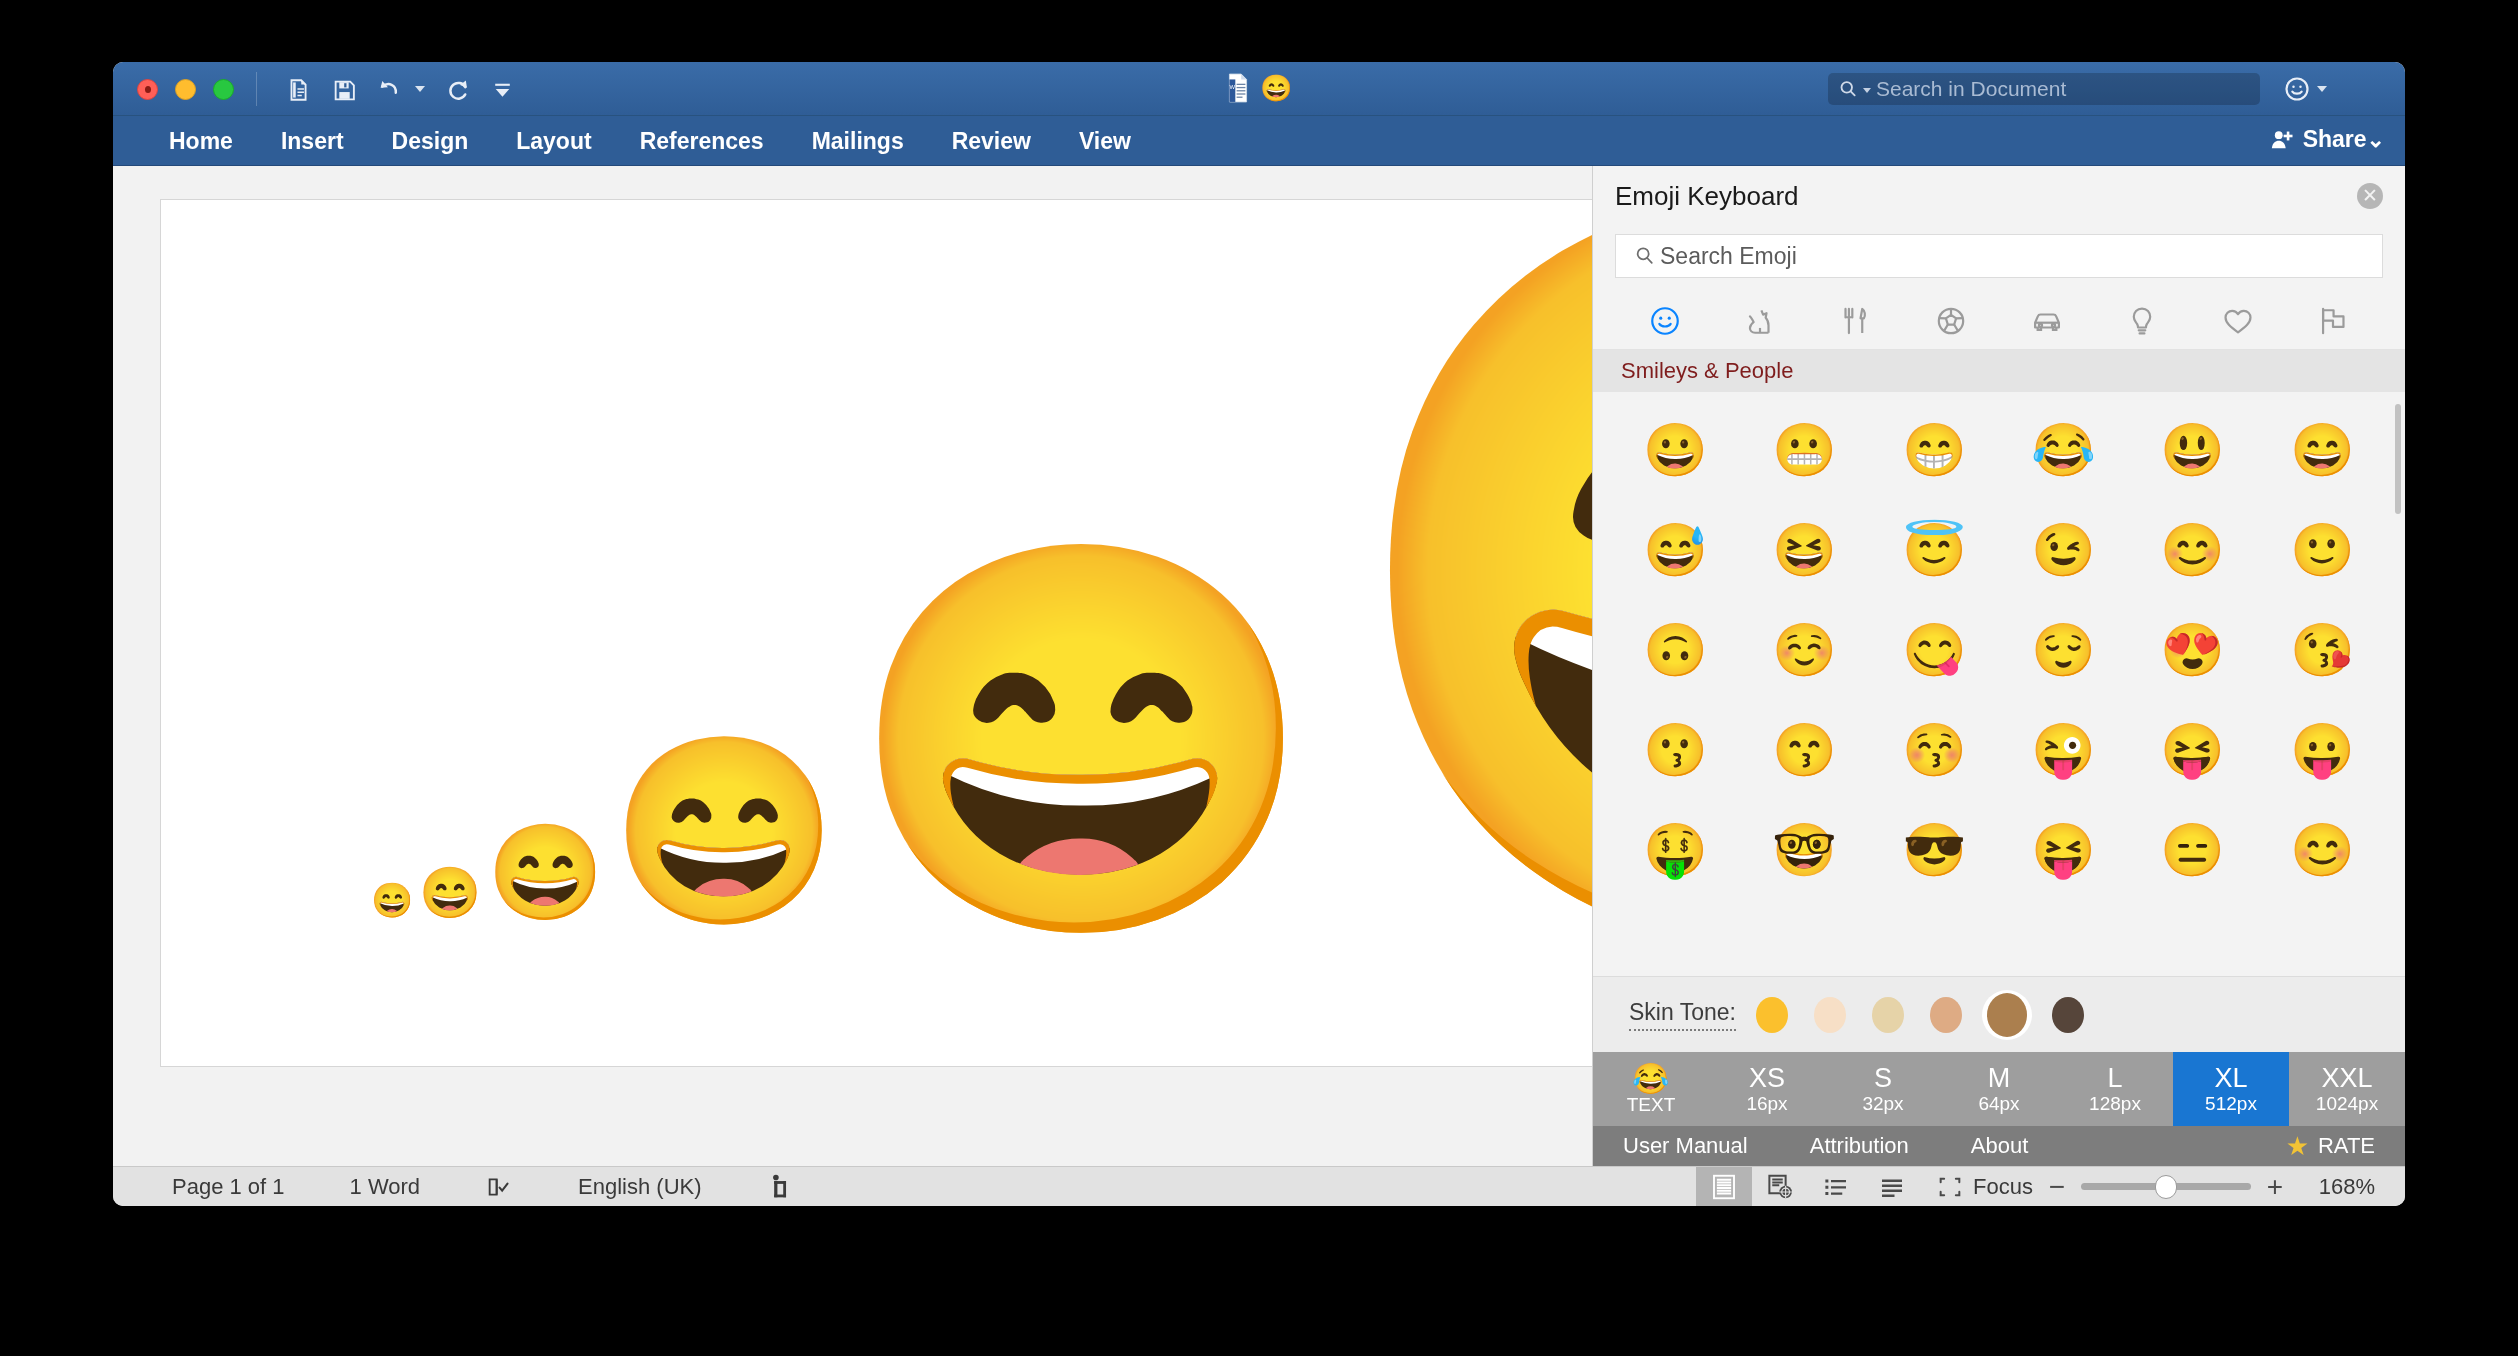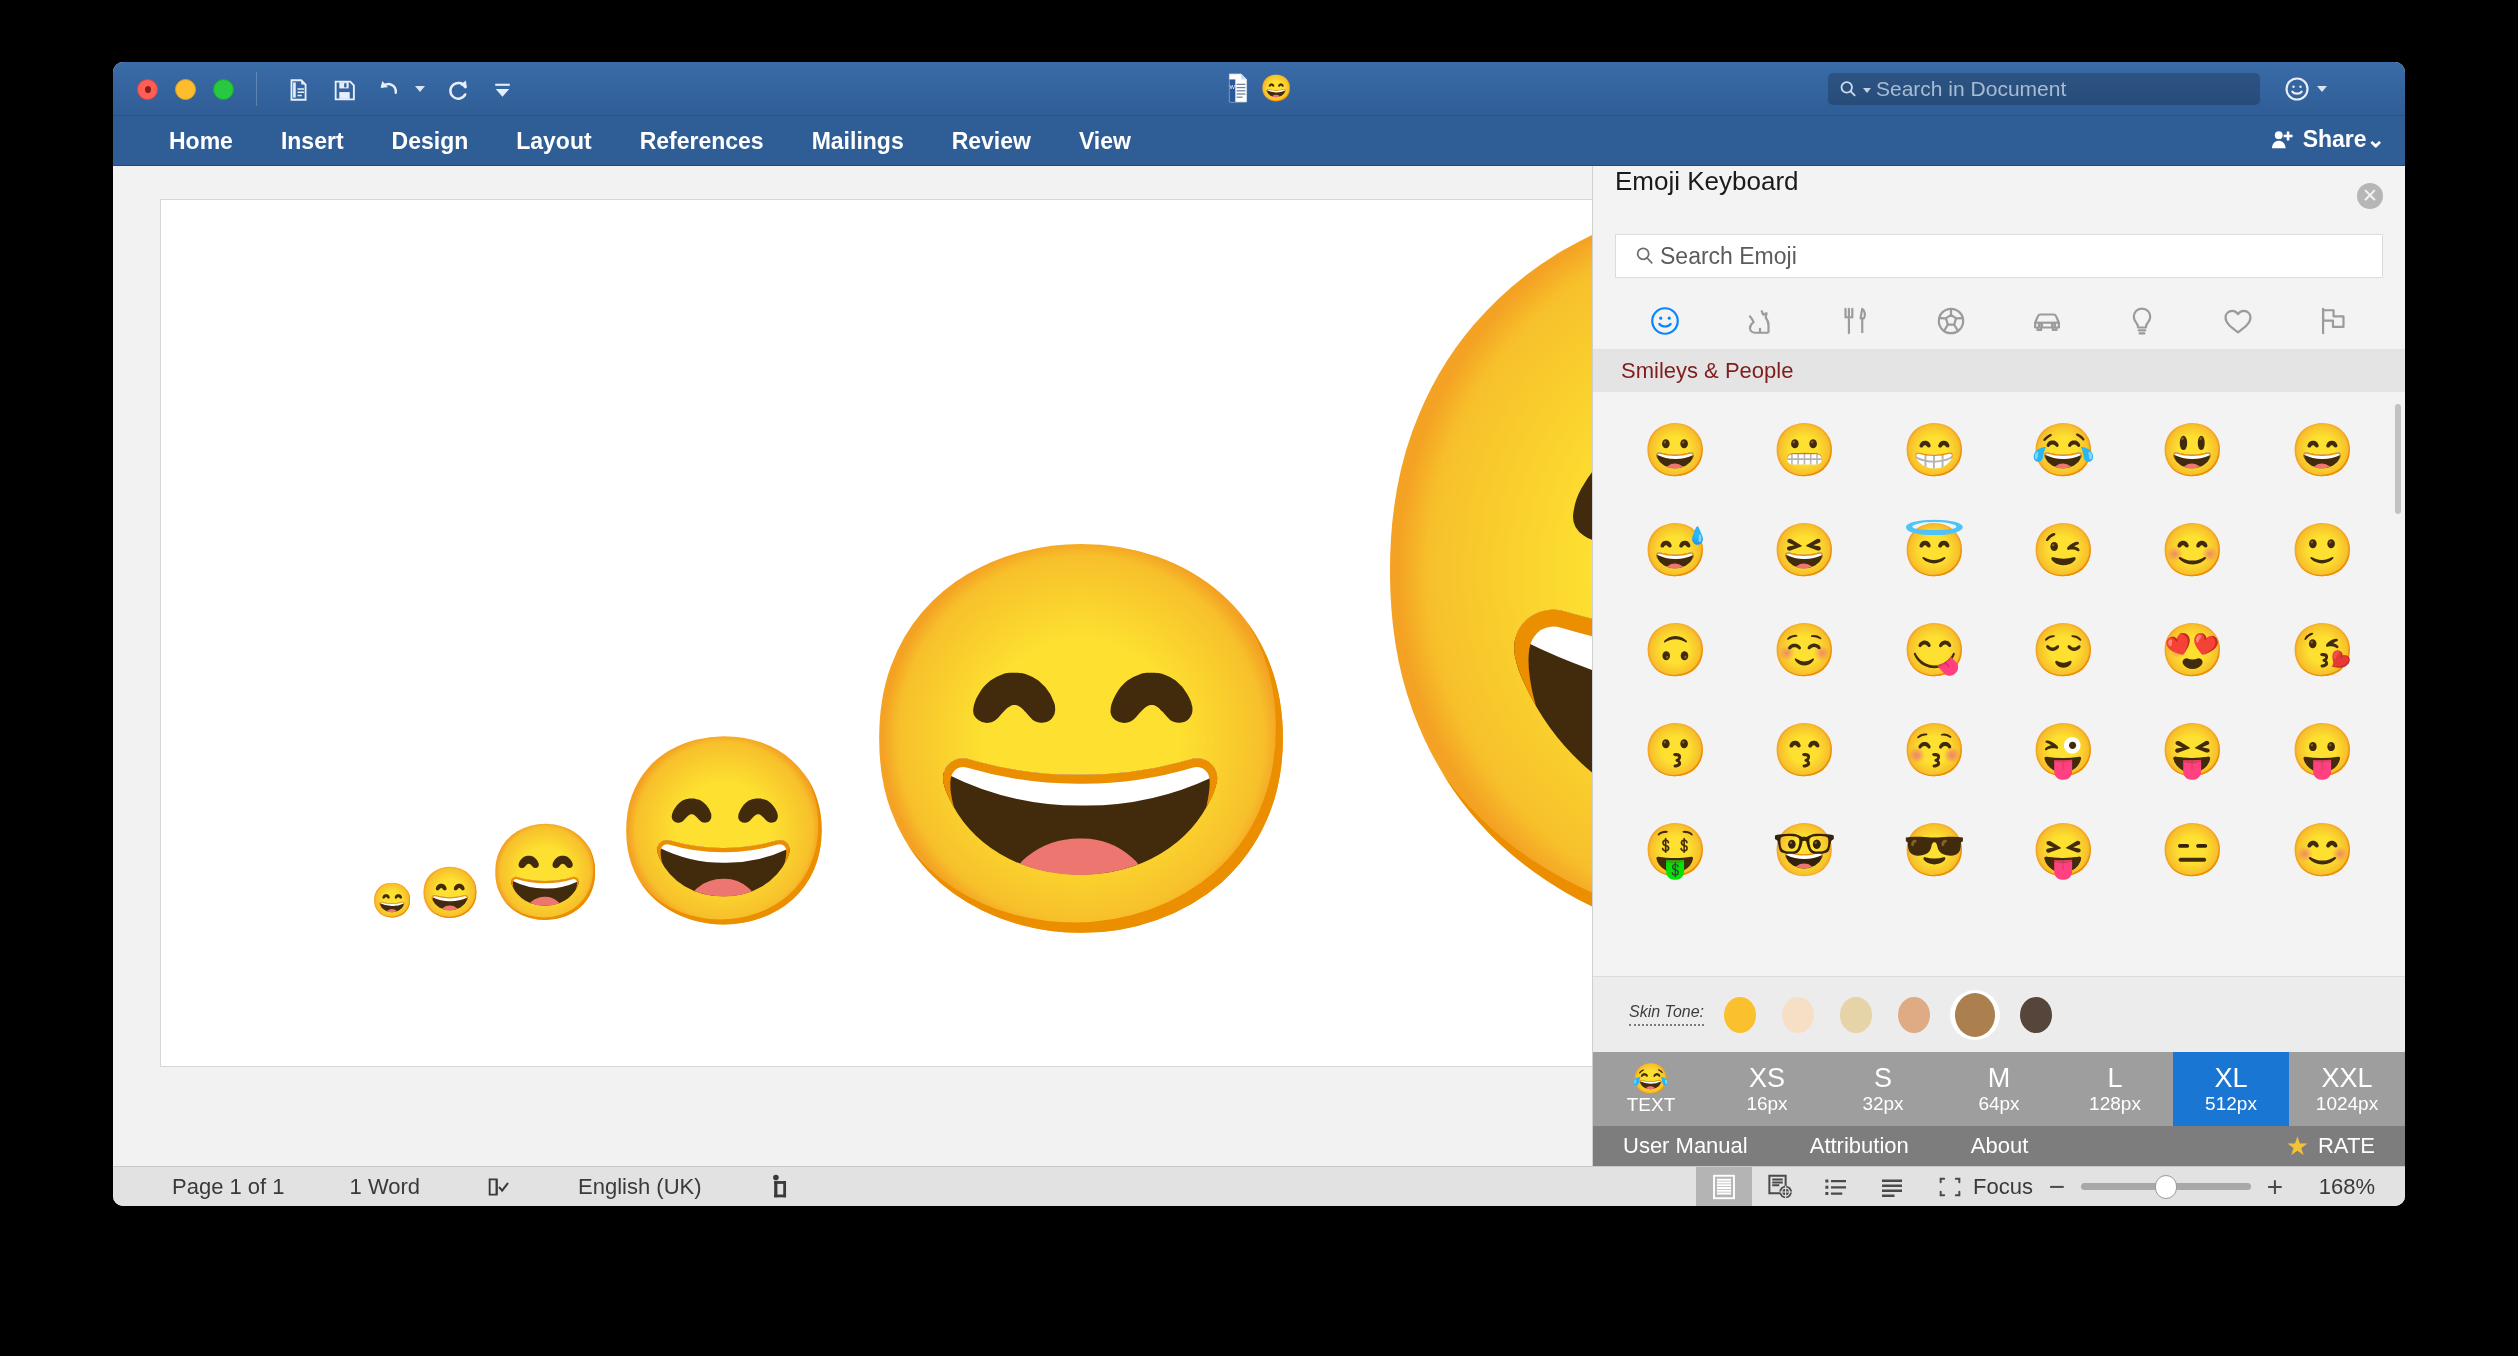--- a/index.html
+++ b/index.html
@@ -151,22 +151,22 @@
   
   #panel {
     position: relative;
     width: 813px;
     background: #f3f3f3;
     border-left: 1px solid #cfcfcf;
     display: flex; flex-direction: column;
   }
   #panel-header {
     height: 60px;
-    display: flex; 
-    padding: 0 22px;
+    display: flex; align-items: center;
+    padding: 12px 22px;
     position: relative;
     background: #f3f3f3;
   }
   #panel-title { font-size: 26px; color: #1a1a1a; }
   #panel-close {
     position: absolute; right: 22px; top: 17px;
     width: 26px; height: 26px; border-radius: 50%;
     background: #b6b6b6; color: #f3f3f3;
     font-size: 19px; line-height: 26px; text-align: center;
     font-family: "Liberation Sans", sans-serif;
@@ -232,25 +232,24 @@
   }
 
   #skin-row {
     height: 76px;
     background: #ececec;
     border-top: 1px solid #dcdcdc;
     display: flex; align-items: center;
     padding: 0 0 0 36px; gap: 14px;
   }
   #skin-label {
-    font-size: 16px; color: #3d3d3d;
+    font-size: 23px; color: #3d3d3d;
     border-bottom: 2px dotted #7a7a7a;
     padding-bottom: 3px;
     margin-right: 0;
-    font-style: italic;
   }
   .tone-slot {
     width: 44px; height: 44px;
     display: flex; align-items: center; justify-content: center;
   }
   .tone {
     width: 32px; height: 36px; border-radius: 50%;
   }
   .tone-slot.selected {
     background: #ffffff; border-radius: 50%;

